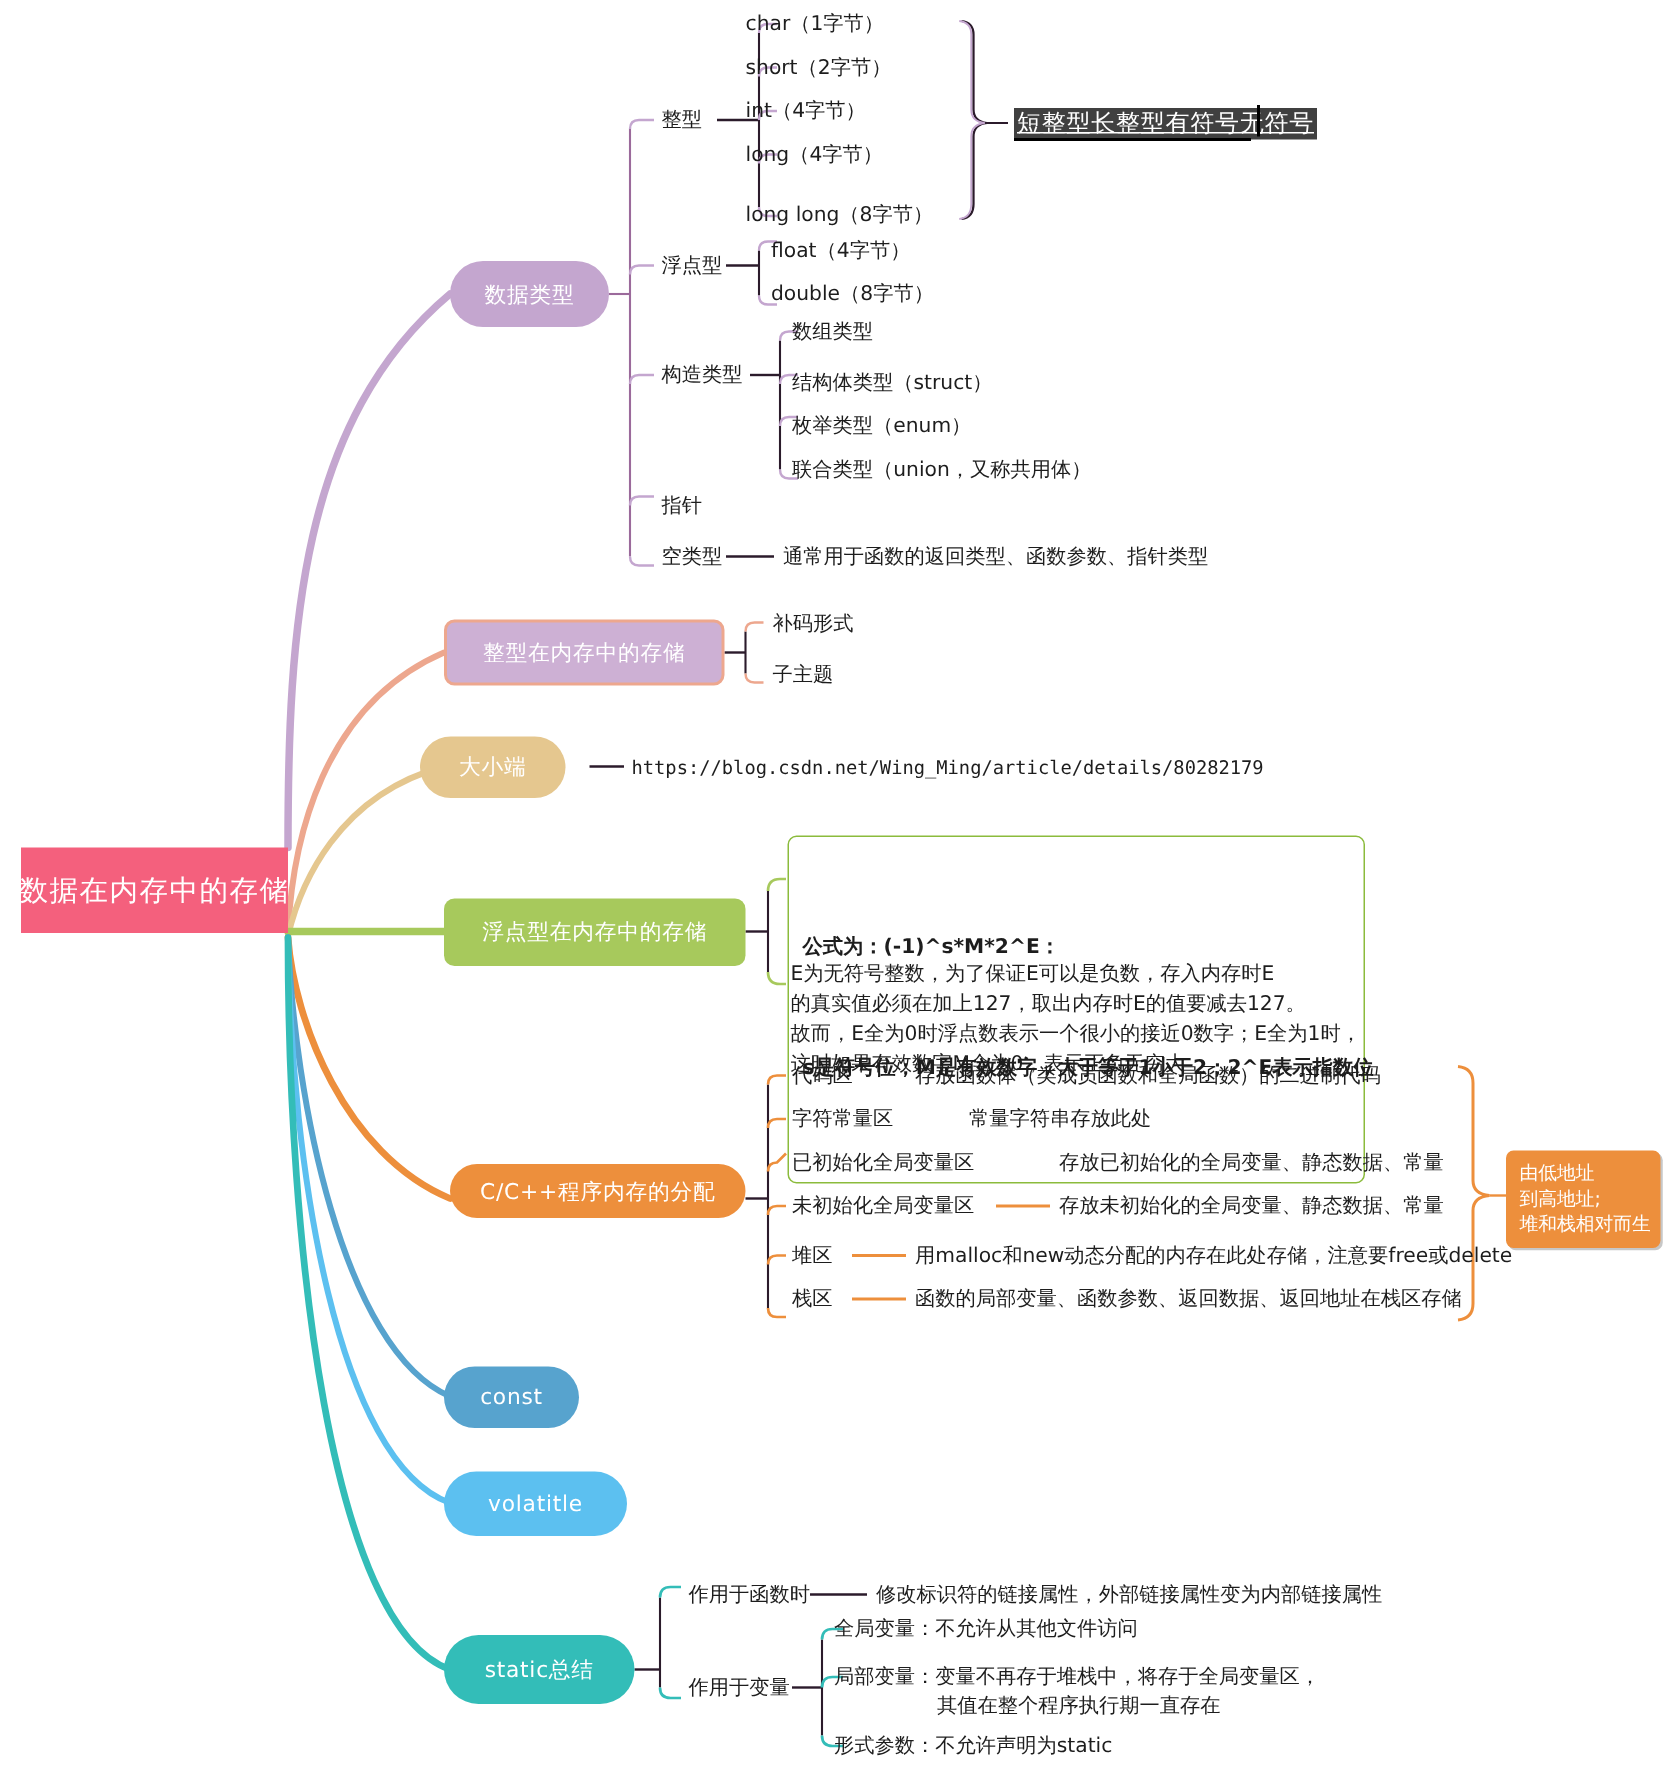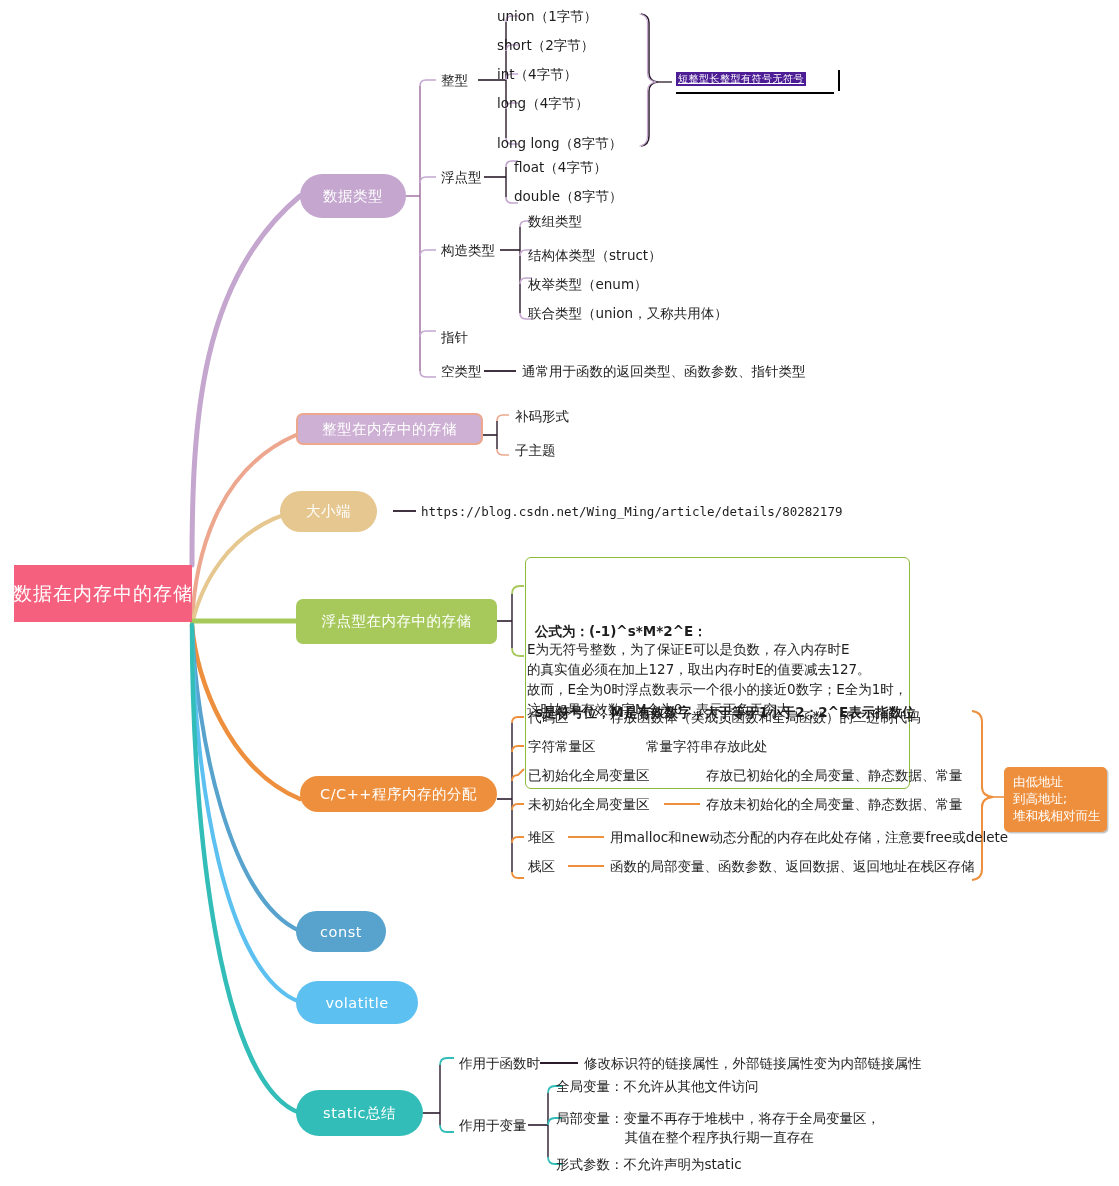--- a/index.html
+++ b/index.html
@@ -78,23 +78,23 @@
     border-radius: 5px;
     color: #ffffff;
     font-size: 12.5px;
     line-height: 1.35;
     padding: 7px 9px;
     white-space: pre;
     box-shadow: 1.5px 1.5px 0 rgba(0,0,0,.22);
   }
   .redmark {
     position: absolute;
-    background: #4c1d95;
-    color: #ffffff;
-    font-size: 10px;
+    background: #404040;
+    color: #ffffff;
+    font-size: 16px;
     letter-spacing: .5px;
     padding: 0 2px;
     text-decoration: underline;
     white-space: nowrap;
   }
   .redmark-underline {
     position: absolute;
     height: 2px;
     background: #000000;
   }
@@ -194,39 +194,39 @@
     <path d="M548,1093 L548,1157" stroke="#2b1b2b" stroke-width="1.4" fill="none"></path>
     <path d="M548,1093 q0,-7 7,-7 L562,1086" stroke="#33bdb8" stroke-width="1.8" fill="none"></path>
     <path d="M548,1125 q0,-7 7,-7 L562,1118" stroke="#33bdb8" stroke-width="1.8" fill="none"></path>
     <path d="M548,1157 q0,7 7,7 L562,1164" stroke="#33bdb8" stroke-width="1.8" fill="none"></path>
   </svg>
 
   <div class="node root" style="left:14px; top:565px; width:178px; height:57px;">数据在内存中的存储</div>
 
   <div class="node branch pill n-datatype" style="left:300px; top:174px; width:106px; height:44px;">数据类型</div>
 
-  <div class="node branch rrect n-intstore" style="left:296px; top:413px; width:187px; height:32px;">整型在内存中的存储</div>
+  <div class="node branch rrect n-intstore" style="left:296px; top:413px; width:187px; height:44px;">整型在内存中的存储</div>
 
   <div class="node branch pill n-endian" style="left:280px; top:491px; width:97px; height:41px;">大小端</div>
 
   <div class="node branch rrect n-floatstore" style="left:296px; top:599px; width:201px; height:45px;">浮点型在内存中的存储</div>
 
   <div class="node branch pill n-memalloc" style="left:300px; top:776px; width:197px; height:36px;">C/C++程序内存的分配</div>
 
   <div class="node branch pill n-const" style="left:296px; top:911px; width:90px; height:41px;">const</div>
 
   <div class="node branch pill n-volatitle" style="left:296px; top:981px; width:122px; height:43px;">volatitle</div>
 
   <div class="node branch pill n-static" style="left:296px; top:1090px; width:127px; height:46px;">static总结</div>
 
   <div class="leaf" style="left:441px; top:71px;">整型</div>
   <div class="leaf" style="left:441px; top:168px;">浮点型</div>
   <div class="leaf" style="left:441px; top:241px;">构造类型</div>
 
-  <div class="leaf" style="left:497px; top:7px;">union（1字节）</div>
+  <div class="leaf" style="left:497px; top:7px;">char（1字节）</div>
   <div class="leaf" style="left:497px; top:36px;">short（2字节）</div>
   <div class="leaf" style="left:497px; top:65px;">int（4字节）</div>
   <div class="leaf" style="left:497px; top:94px;">long（4字节）</div>
   <div class="leaf" style="left:497px; top:134px;">long long（8字节）</div>
 
   <div class="leaf" style="left:514px; top:158px;">float（4字节）</div>
   <div class="leaf" style="left:514px; top:187px;">double（8字节）</div>
 
   <div class="leaf" style="left:528px; top:212px;">数组类型</div>
   <div class="leaf" style="left:528px; top:246px;">结构体类型（struct）</div>

